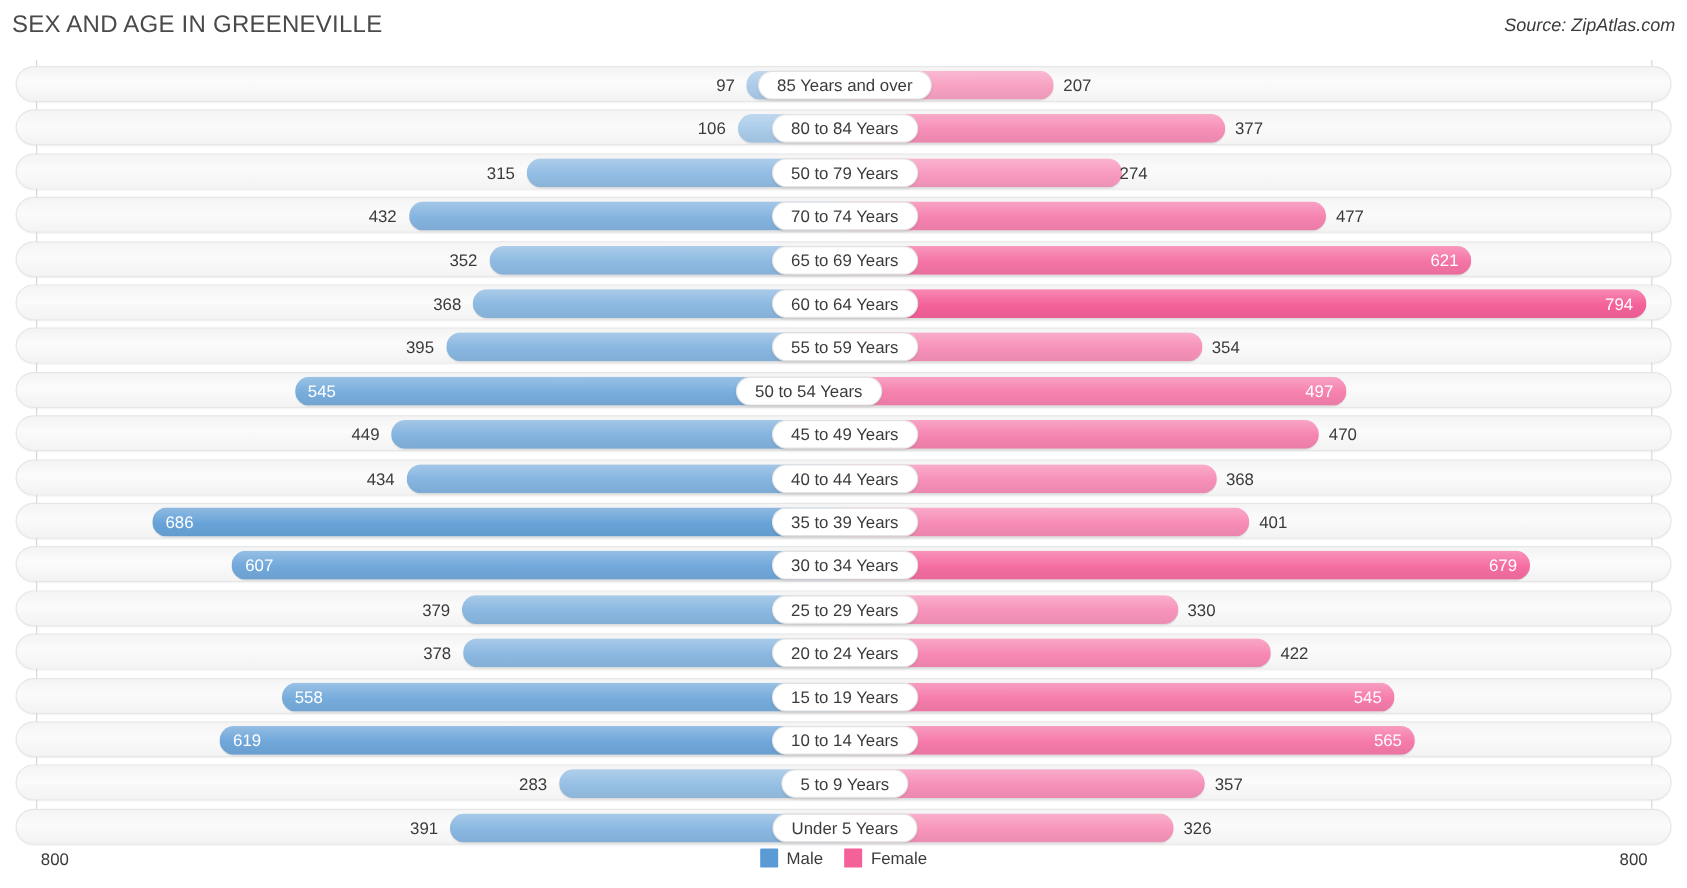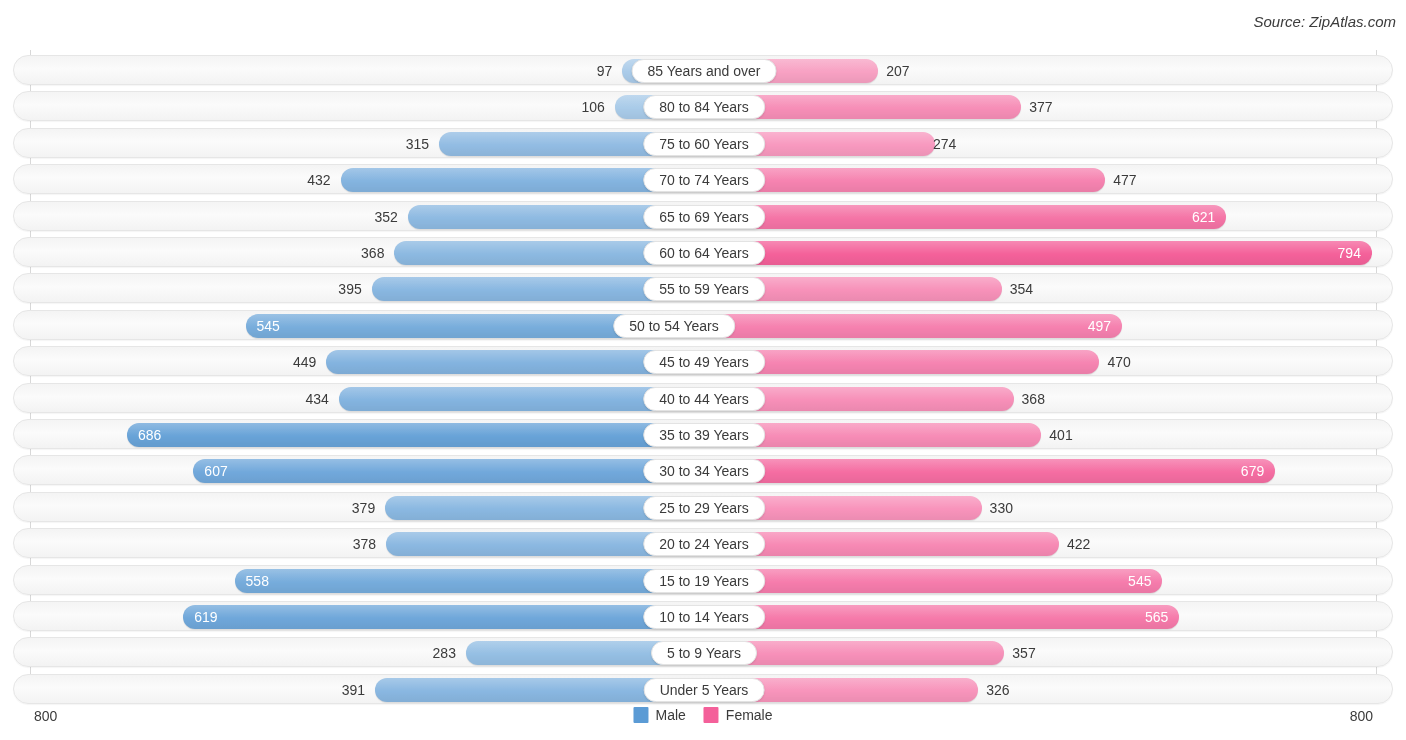--- a/index.html
+++ b/index.html
@@ -96,20 +96,21 @@
   .legend-item { display: flex; align-items: center; gap: 7px; }
   .swatch { width: 15px; height: 16px; border-radius: 1px; }
   .legend-label { font-size: 14px; color: #3b3b3b; }
 </style>
 </head>
 <body>
 
 <div class="page">
 
   <div class="header">
+    <div class="title">SEX AND AGE IN GREENEVILLE</div>
     <div class="source">Source: ZipAtlas.com</div>
   </div>
 
   <div class="chart">
     <div class="axis-line left"></div>
     <div class="axis-line right"></div>
     <div id="rows-host">
         <div class="row" style="top: 5px;">
           <div class="track">
             <div class="bar male" style="left: 608.399px; width: 81.6012px; --c: rgb(170,203,233);"></div>
@@ -127,21 +128,21 @@
             <div class="val out" style="left: 1015.15px;">377</div>
             <div class="pill" style="left: 690px;">80 to 84 Years</div>
           </div>
         </div>
         <div class="row" style="top: 77.8px;">
           <div class="track">
             <div class="bar male" style="left: 425.006px; width: 264.994px; --c: rgb(146,188,227);"></div>
             <div class="val out" style="right: 962.994px;">315</div>
             <div class="bar female" style="left: 690px; width: 230.502px; --c: rgb(248,153,191);"></div>
             <div class="val out" style="left: 919px;">274</div>
-            <div class="pill" style="left: 690px;">75 to 60 Years</div>
+            <div class="pill" style="left: 690px;">50 to 79 Years</div>
           </div>
         </div>
         <div class="row" style="top: 114.2px;">
           <div class="track">
             <div class="bar male" style="left: 326.58px; width: 363.42px; --c: rgb(132,180,224);"></div>
             <div class="val out" style="right: 1061.42px;">432</div>
             <div class="bar female" style="left: 690px; width: 401.276px; --c: rgb(246,131,176);"></div>
             <div class="val out" style="left: 1099.28px;">477</div>
             <div class="pill" style="left: 690px;">70 to 74 Years</div>
           </div>

